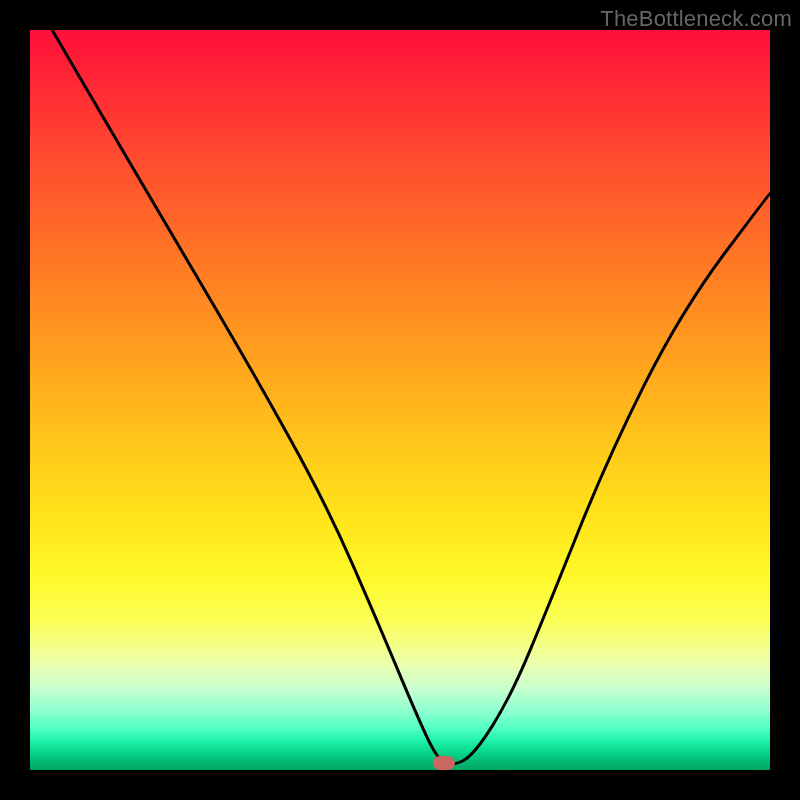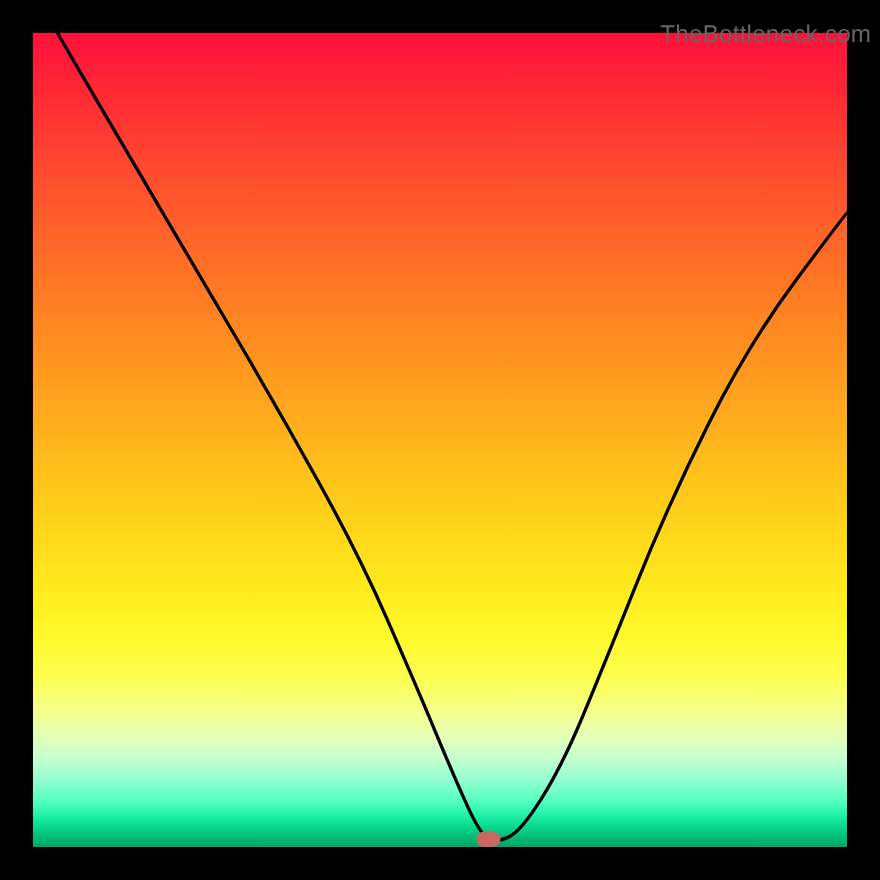--- a/index.html
+++ b/index.html
@@ -12,21 +12,21 @@
     font-family: Arial, Helvetica, sans-serif;
   }
   .outer {
     position: relative;
     width: 800px;
     height: 800px;
     background: #000;
   }
   .watermark {
     position: absolute;
-    top: 18px;
+    top: 6px;
     right: 8px;
     color: #666;
     font-size: 22px;
     font-weight: 500;
     letter-spacing: 0.2px;
     z-index: 10;
   }
   .plot {
     position: absolute;
     left: 30px;

